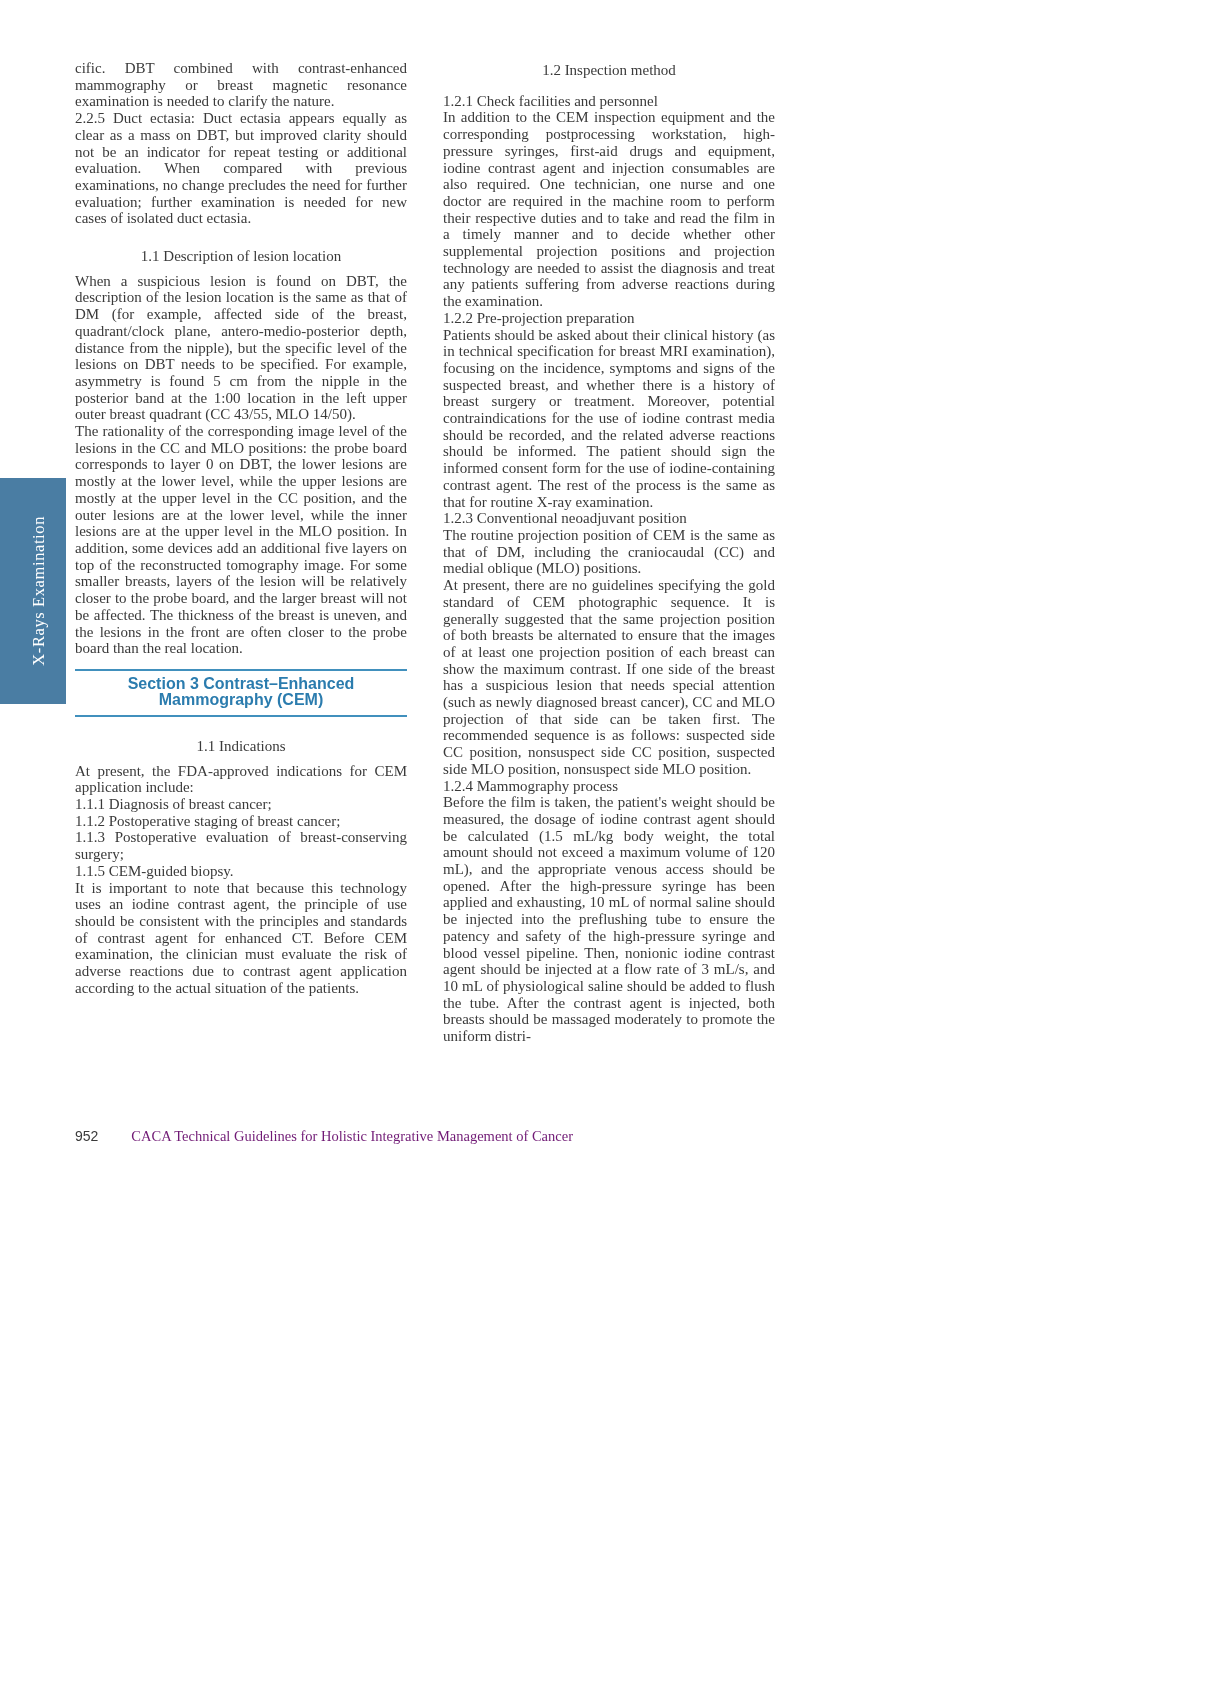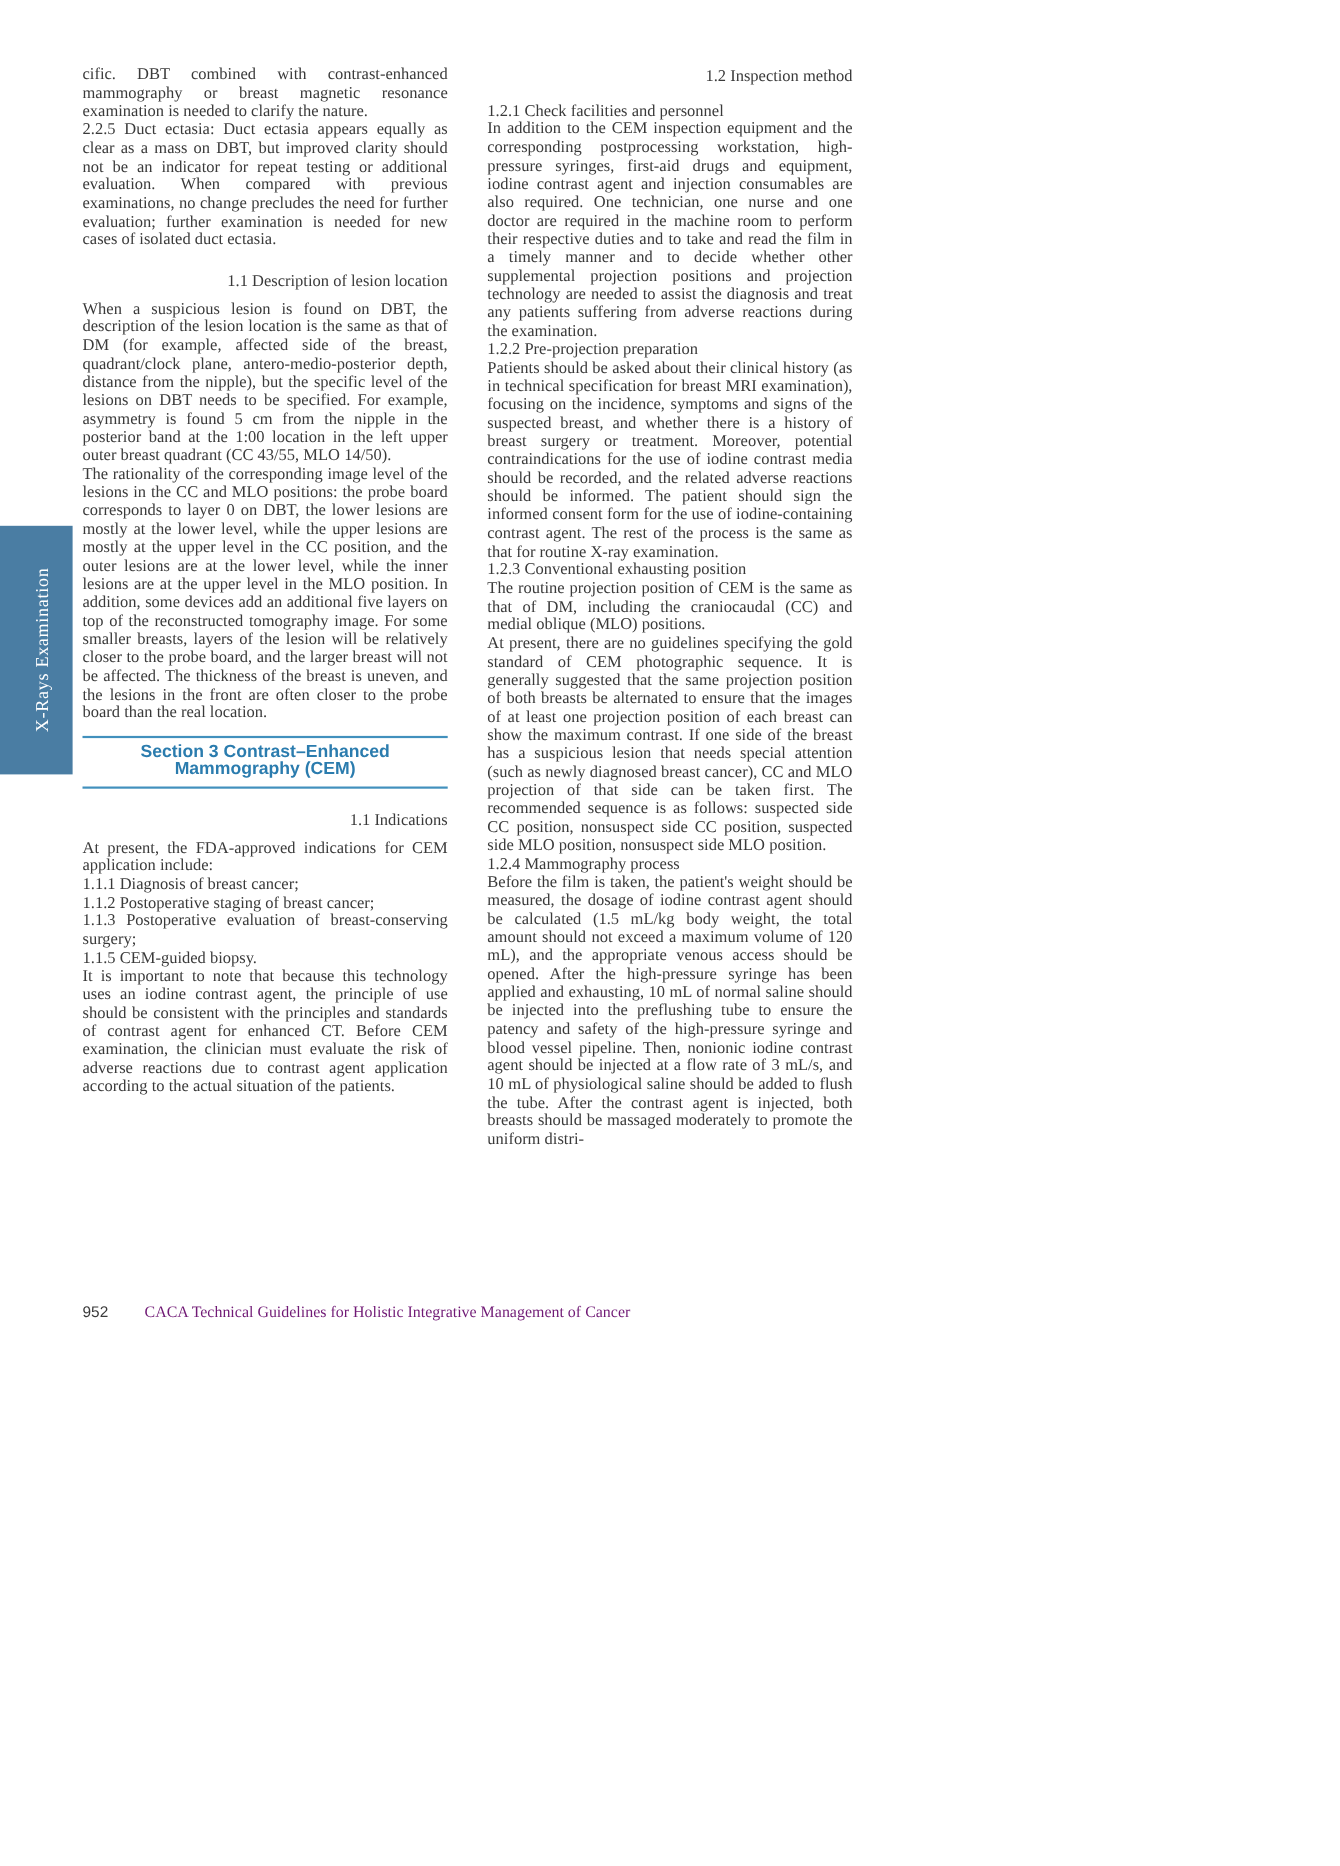--- a/index.html
+++ b/index.html
@@ -16,42 +16,42 @@
   }
   .tab-label {
     writing-mode:vertical-rl; transform:rotate(180deg);
     color:#ffffff; font-family:"Liberation Serif", serif; font-size:16.5px;
     letter-spacing:0.6px; white-space:nowrap;
   }
   
   .content { position:absolute; top:60px; left:75px; display:flex; gap:36px; }
   .column { width:332px; font-size:15px; line-height:16.7px; text-align:justify; hyphens:auto; }
   .column p { margin:0; }
-  .column p.heading { text-align:right; margin:21px 0 8px; }
+  .column p.heading { text-align:center; margin:21px 0 8px; }
   .column > p.heading:first-child { margin-top:2px; margin-bottom:14px; }
   
   .banner {
     margin:12px 0 12px;
     border-top:2px solid #4190bd; border-bottom:2px solid #4190bd;
     padding:5px 0 6px;
   }
   .banner-title {
     font-family:"Liberation Sans", sans-serif; font-weight:bold;
     font-size:16px; line-height:16.5px; color:#2b7cae; text-align:center;
     hyphens:none;
   }
   
   .chapter-box {
     margin:0 0 6px; background:#d9edf6; height:27px;
     display:flex; align-items:center; justify-content:center;
     font-family:"Liberation Sans", sans-serif; font-weight:bold;
     font-size:15px; color:#1c7db0; letter-spacing:0.3px;
   }
   
-  .footer { position:absolute; top:1184px; left:75px; display:flex; align-items:baseline; }
+  .footer { position:absolute; top:1128px; left:75px; display:flex; align-items:baseline; }
   .footer-num { font-family:"Liberation Sans", sans-serif; font-size:14px; color:#3a3a3a; }
   .footer-title { font-family:"Liberation Serif", serif; font-size:14.5px; color:#701a75; margin-left:33px; }
 </style>
 </head>
 <body>
 
 <div class="page">
 
   <div class="tab">
     <span class="tab-label">X-Rays Examination</span>
@@ -74,21 +74,21 @@
         <p class="para">1.1.3 Postoperative evaluation of breast-conserving surgery;</p>
         <p class="para">1.1.5 CEM-guided biopsy.</p>
         <p class="para">It is important to note that because this technology uses an iodine contrast agent, the principle of use should be consistent with the principles and standards of contrast agent for enhanced CT. Before CEM examination, the clinician must evaluate the risk of adverse reactions due to contrast agent application according to the actual situation of the patients.</p>
       </div>
     <div class="column">
         <p class="heading">1.2 Inspection method</p>
         <p class="para">1.2.1 Check facilities and personnel</p>
         <p class="para">In addition to the CEM inspection equipment and the corresponding postprocessing workstation, high-pressure syringes, first-aid drugs and equipment, iodine contrast agent and injection consumables are also required. One technician, one nurse and one doctor are required in the machine room to perform their respective duties and to take and read the film in a timely manner and to decide whether other supplemental projection positions and projection technology are needed to assist the diagnosis and treat any patients suffering from adverse reactions during the examination.</p>
         <p class="para">1.2.2 Pre-projection preparation</p>
         <p class="para">Patients should be asked about their clinical history (as in technical specification for breast MRI examination), focusing on the incidence, symptoms and signs of the suspected breast, and whether there is a history of breast surgery or treatment. Moreover, potential contraindications for the use of iodine contrast media should be recorded, and the related adverse reactions should be informed. The patient should sign the informed consent form for the use of iodine-containing contrast agent. The rest of the process is the same as that for routine X-ray examination.</p>
-        <p class="para">1.2.3 Conventional exhausting position</p>
+        <p class="para">1.2.3 Conventional neoadjuvant position</p>
         <p class="para">The routine projection position of CEM is the same as that of DM, including the craniocaudal (CC) and medial oblique (MLO) positions.</p>
         <p class="para">At present, there are no guidelines specifying the gold standard of CEM photographic sequence. It is generally suggested that the same projection position of both breasts be alternated to ensure that the images of at least one projection position of each breast can show the maximum contrast. If one side of the breast has a suspicious lesion that needs special attention (such as newly diagnosed breast cancer), CC and MLO projection of that side can be taken first. The recommended sequence is as follows: suspected side CC position, nonsuspect side CC position, suspected side MLO position, nonsuspect side MLO position.</p>
         <p class="para">1.2.4 Mammography process</p>
         <p class="para">Before the film is taken, the patient's weight should be measured, the dosage of iodine contrast agent should be calculated (1.5 mL/kg body weight, the total amount should not exceed a maximum volume of 120 mL), and the appropriate venous access should be opened. After the high-pressure syringe has been applied and exhausting, 10 mL of normal saline should be injected into the preflushing tube to ensure the patency and safety of the high-pressure syringe and blood vessel pipeline. Then, nonionic iodine contrast agent should be injected at a flow rate of 3 mL/s, and 10 mL of physiological saline should be added to flush the tube. After the contrast agent is injected, both breasts should be massaged moderately to promote the uniform distri-</p>
       </div>
   </div>
 
   <div class="footer">
     <span class="footer-num">952</span>
     <span class="footer-title">CACA Technical Guidelines for Holistic Integrative Management of Cancer</span>

